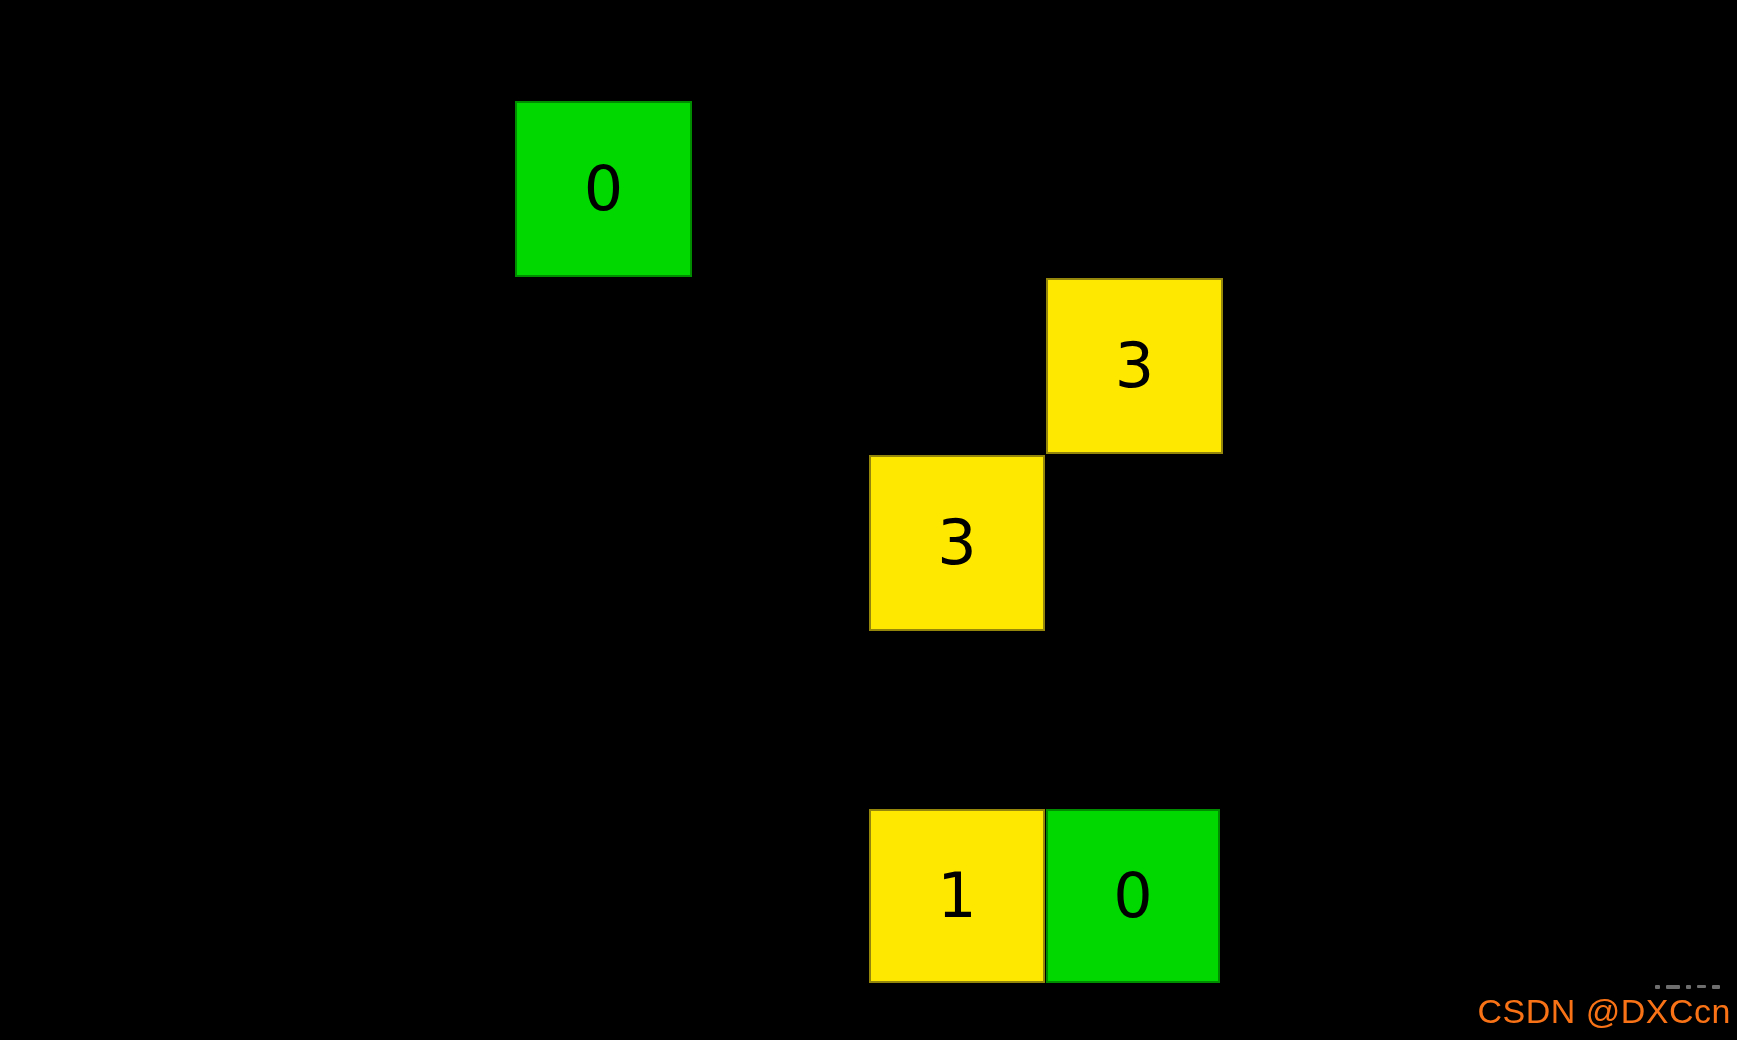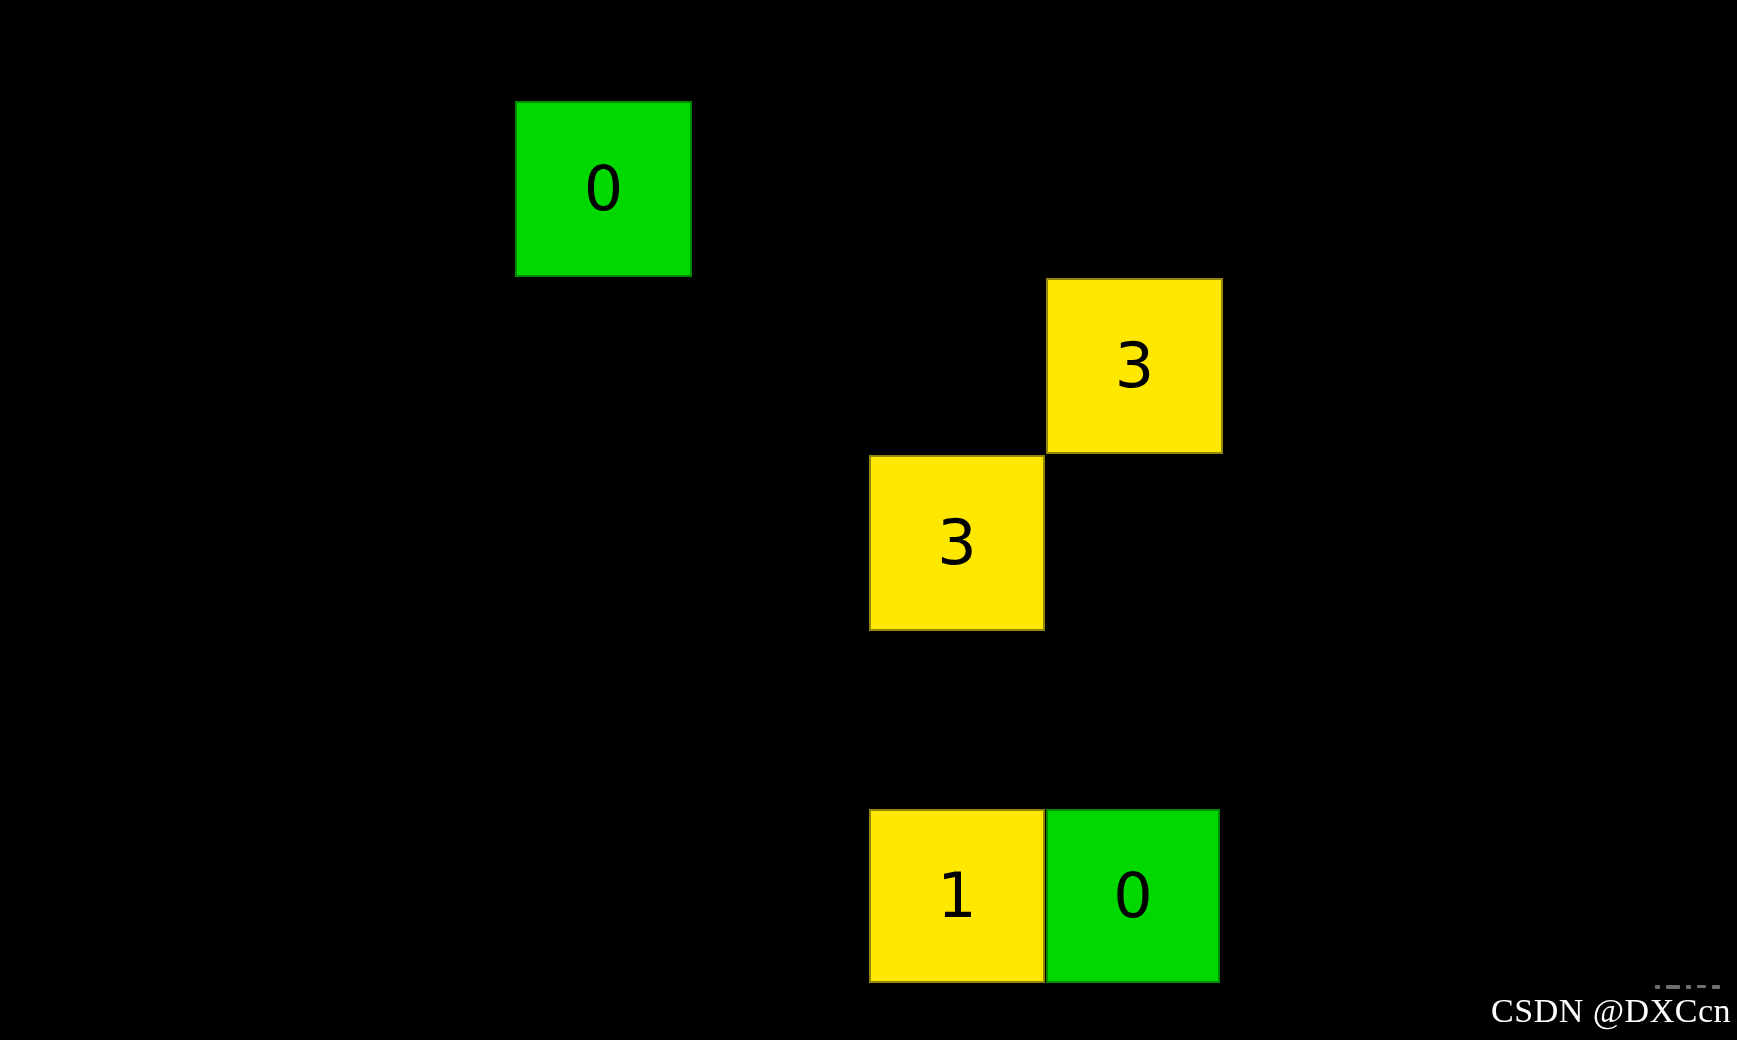--- a/index.html
+++ b/index.html
@@ -83,14 +83,14 @@
         <span style="color: rgb(0, 0, 0);">0</span>
       </div>
     </div>
   <div id="watermark-artifact">
     <i></i>
       <i></i>
       <i></i>
       <i></i>
       <i></i>
   </div>
-  <div id="watermark" style="color: #ffffff; font-family: Liberation Serif, serif;">CSDN @DXCcn</div>
+  <div id="watermark" style="color: #f97316;">CSDN @DXCcn</div>
 </div>
 
 </body></html>

